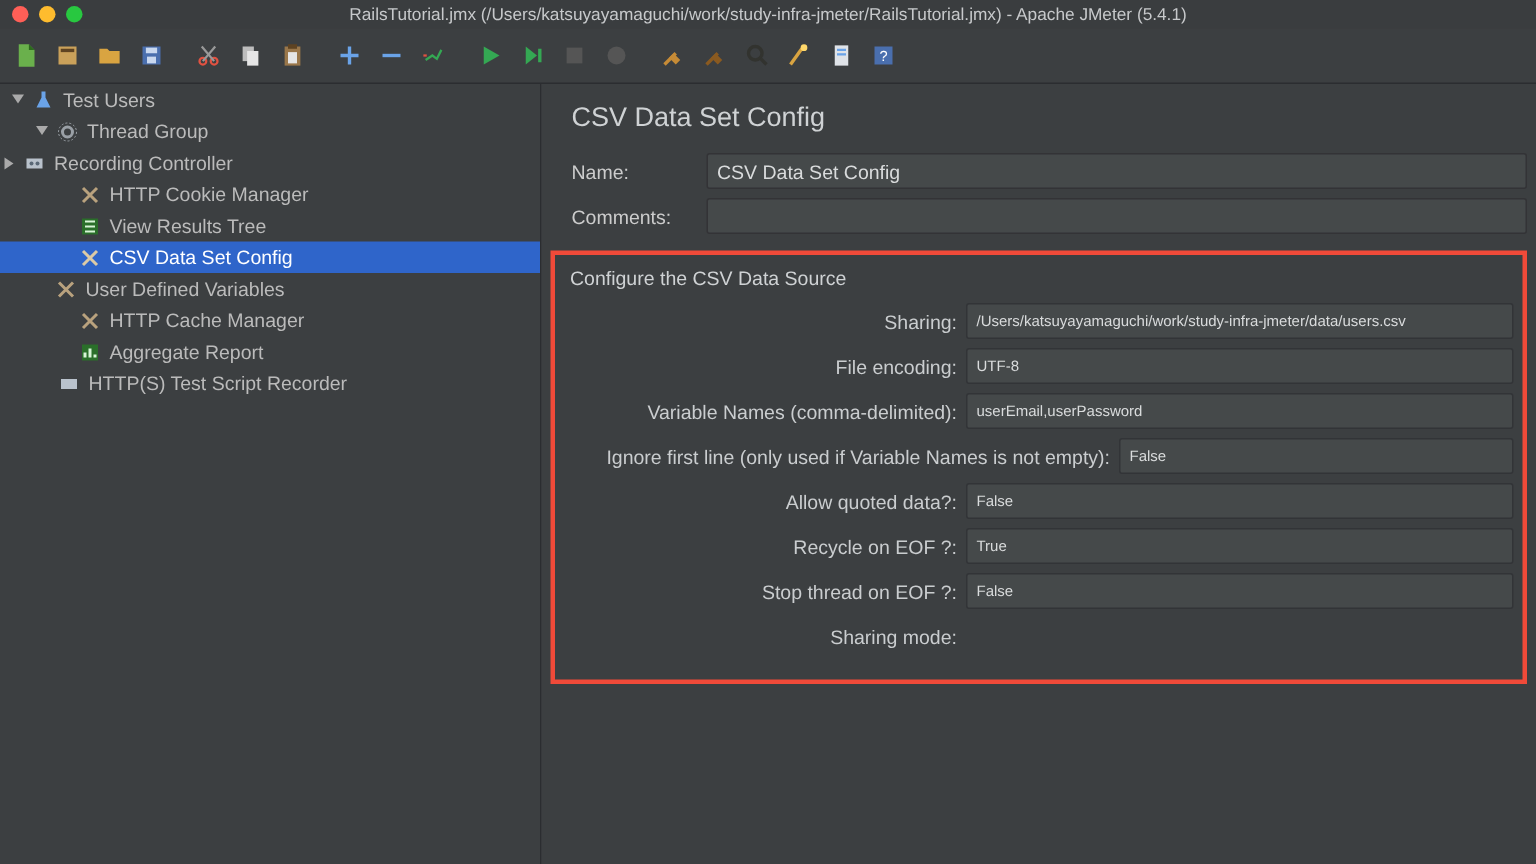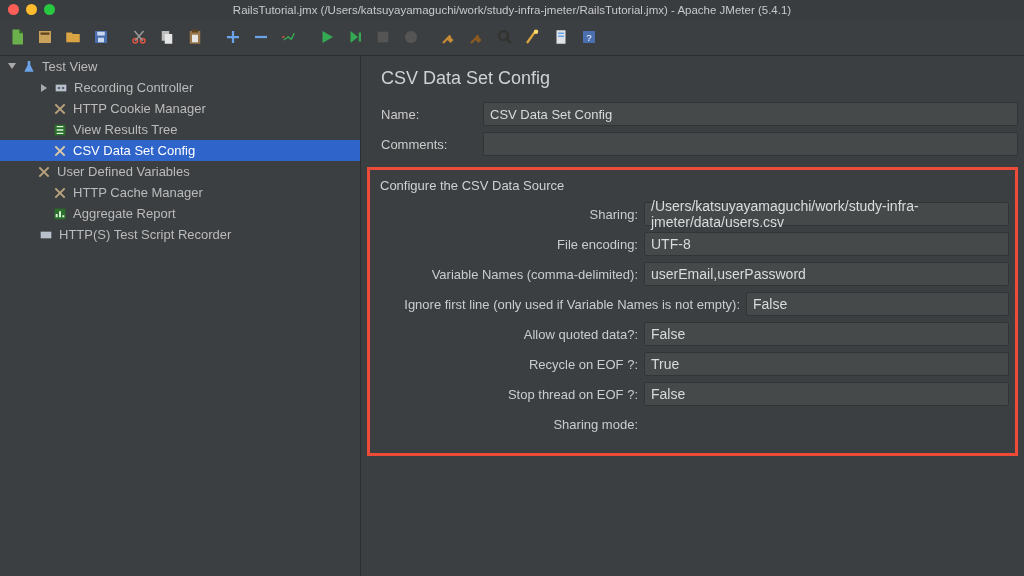--- a/index.html
+++ b/index.html
@@ -31,28 +31,28 @@
   .tree{width:360px;border-right:1px solid #2b2d30;background:var(--bg);overflow:hidden}
   .content{flex:1;background:var(--bg);padding:8px 0 0 0;display:flex;flex-direction:column}
   .node{height:21px;display:flex;align-items:center;gap:5px;padding-right:6px;white-space:nowrap}
   .node.sel{background:var(--selected);color:#fff}
   .twisty{display:inline-block;width:10px;height:10px;position:relative}
   .twisty::before{content:"";position:absolute;left:2px;top:1px;border-style:solid}
   .twisty.open::before{border-width:6px 4px 0 4px;border-color:#aaa transparent transparent transparent}
   .twisty.side::before{border-width:4px 0 4px 6px;border-color:transparent transparent transparent #aaa;top:1px;left:3px}
   .icon{width:16px;height:16px;display:flex;align-items:center;justify-content:center}
   .content-title{font-size:18px;color:#cfd2d4;padding:4px 0 10px 20px}
-  .form-row{display:flex;align-items:center;padding:3px 6px 3px 20px;gap:28px}
+  .form-row{display:flex;align-items:center;padding:3px 6px 3px 20px;gap:16px}
   .form-row .lbl{width:74px;color:#ccc}
   .form-row .fld{flex:1;height:22px;background:var(--bg-input);border:1px solid #333336;border-radius:2px;padding:0 6px;color:#d9dbdc;display:flex;align-items:center}
   .group{margin:8px 6px 0 6px;border:3px solid var(--red-border);padding:6px 6px 14px 6px;position:relative}
   .group-title{color:#cfd2d4;padding:2px 2px 6px 4px;font-size:13px}
   .cfg-row{display:flex;align-items:center;height:30px}
   .cfg-row .clabel{width:262px;text-align:right;padding-right:6px;color:#cacdcf}
-  .cfg-row .cval{flex:1;height:22px;background:var(--bg-input);border:1px solid #323437;border-radius:2px;display:flex;align-items:center;padding:0 6px;color:#d9dbdc;font-size:14px}
+  .cfg-row .cval{flex:1;height:22px;background:var(--bg-input);border:1px solid #323437;border-radius:2px;display:flex;align-items:center;padding:0 6px;color:#d9dbdc;font-size:10px}
 </style>
 </head>
 <body>
 
 <div class="titlebar">
   <div class="traffic">
     <div class="dot red"></div>
     <div class="dot yel"></div>
     <div class="dot grn"></div>
   </div>
@@ -187,24 +187,34 @@
 <div class="main">
 
   <div class="tree">
     <div class="node" style="padding-left:6px">
       <span class="twisty open"></span>
       <span class="icon">
           <svg viewBox="0 0 24 24">
             <path fill="#6aa3e8" d="M10 3h4v6l5 10H5l5-10z"></path>
           </svg>
         </span>
-      <span>Test View</span>
-    </div>
-
-    <div class="node" style="padding-left:38px">
+      <span>Test Users</span>
+    </div>
+    <div class="node" style="padding-left:22px">
+      <span class="twisty open"></span>
+      <span class="icon">
+          <svg viewBox="0 0 24 24">
+            <circle cx="12" cy="12" r="5" fill="none" stroke="#9aa0a6" stroke-width="3"></circle>
+            <circle cx="12" cy="12" r="9" fill="none" stroke="#9aa0a6" stroke-width="1" stroke-dasharray="2 2"></circle>
+          </svg>
+        </span>
+      <span>Thread Group</span>
+    </div>
+
+    <div class="node" style="">
       <span class="twisty side"></span>
       <span class="icon">
           <svg viewBox="0 0 24 24">
             <rect x="4" y="7" width="16" height="10" fill="#b9c2cc"></rect>
             <circle cx="9" cy="12" r="2" fill="#5a6876"></circle>
             <circle cx="15" cy="12" r="2" fill="#5a6876"></circle>
           </svg>
         </span>
       <span>Recording Controller</span>
     </div>

